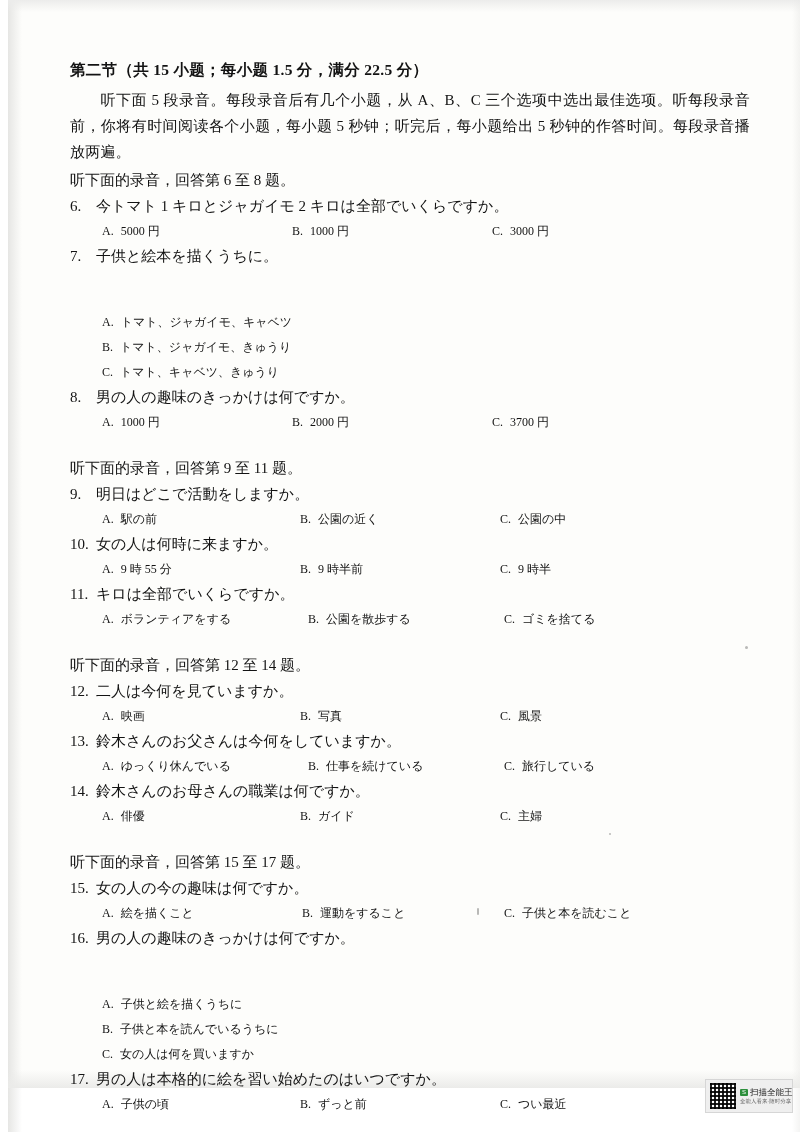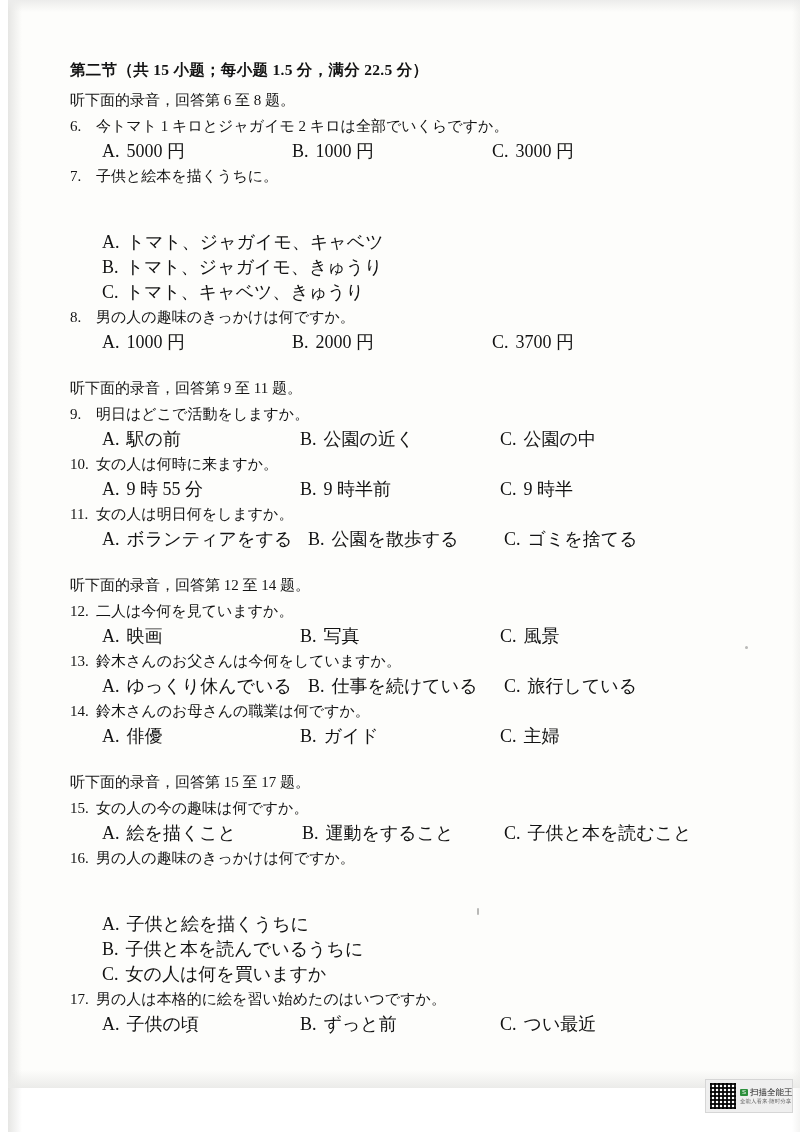--- a/index.html
+++ b/index.html
@@ -84,21 +84,21 @@
   }
   .q-num {
     display: inline-block;
     min-width: 26px;
     text-align: left;
   }
   .q-num.wide { min-width: 26px; }
 
   .opts {
     display: flex;
-    font-size: 18px;
+    font-size: 12px;
     line-height: 25px;
     padding-left: 32px;
   }
   .opts.col {
     display: block;
     margin-top: 41px;
   }
   .opt {
     white-space: nowrap;
   }
@@ -182,20 +182,21 @@
   <div class="scan-edge-bottom"></div>
 
   <div class="speck" style="left:737px;top:646px;width:3px;height:3px;"></div>
   <div class="speck" style="left:601px;top:833px;width:2px;height:2px;"></div>
   <div class="speck" style="left:469px;top:908px;width:2px;height:7px;border-radius:1px;"></div>
 
   <div class="content">
 
     <div class="section-title">第二节（共 15 小题；每小题 1.5 分，满分 22.5 分）</div>
 
+    <div class="intro"><span class="indent"></span><span>听下面 5 段录音。每段录音后有几个小题，从 A、B、C 三个选项中选出最佳选项。听每段录音前，你将有时间阅读各个小题，每小题 5 秒钟；听完后，每小题给出 5 秒钟的作答时间。每段录音播放两遍。</span></div>
 
     <div class="directive">听下面的录音，回答第 6 至 8 题。</div>
 
     <div class="q-block">
       <div class="q-stem"><span class="q-num">6.</span><span>今トマト 1 キロとジャガイモ 2 キロは全部でいくらですか。</span></div>
       <div class="opts grid-a">
         <div class="opt"><span class="opt-label">A.</span><span>5000 円</span></div>
         <div class="opt"><span class="opt-label">B.</span><span>1000 円</span></div>
         <div class="opt"><span class="opt-label">C.</span><span>3000 円</span></div>
       </div>
@@ -235,21 +236,21 @@
     <div class="q-block">
       <div class="q-stem"><span class="q-num wide">10.</span><span>女の人は何時に来ますか。</span></div>
       <div class="opts grid-b">
         <div class="opt"><span class="opt-label">A.</span><span>9 時 55 分</span></div>
         <div class="opt"><span class="opt-label">B.</span><span>9 時半前</span></div>
         <div class="opt"><span class="opt-label">C.</span><span>9 時半</span></div>
       </div>
     </div>
 
     <div class="q-block">
-      <div class="q-stem"><span class="q-num wide">11.</span><span>女の人は明日何をしますか。</span></div>
+      <div class="q-stem"><span class="q-num wide">11.</span><span>キロは全部でいくらですか。</span></div>
       <div class="opts grid-c">
         <div class="opt"><span class="opt-label">A.</span><span>ボランティアをする</span></div>
         <div class="opt"><span class="opt-label">B.</span><span>公園を散歩する</span></div>
         <div class="opt"><span class="opt-label">C.</span><span>ゴミを捨てる</span></div>
       </div>
     </div>
 
     <div class="gap"></div>
 
     <div class="directive">听下面的录音，回答第 12 至 14 题。</div>

